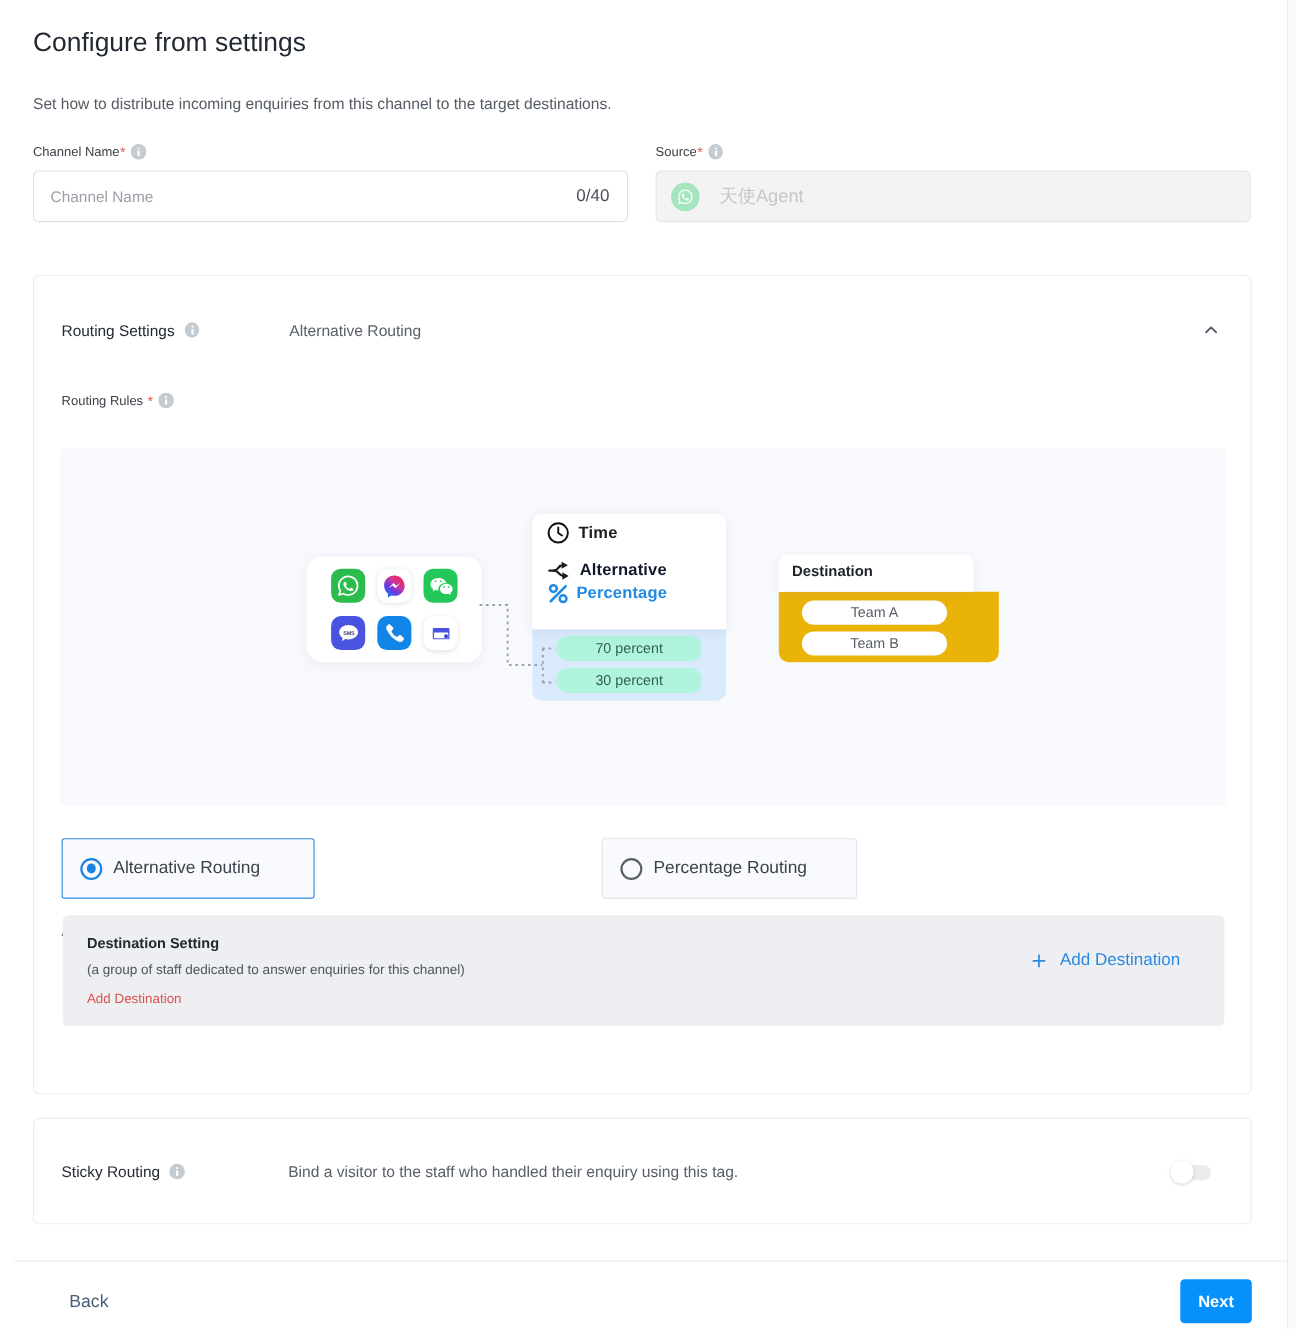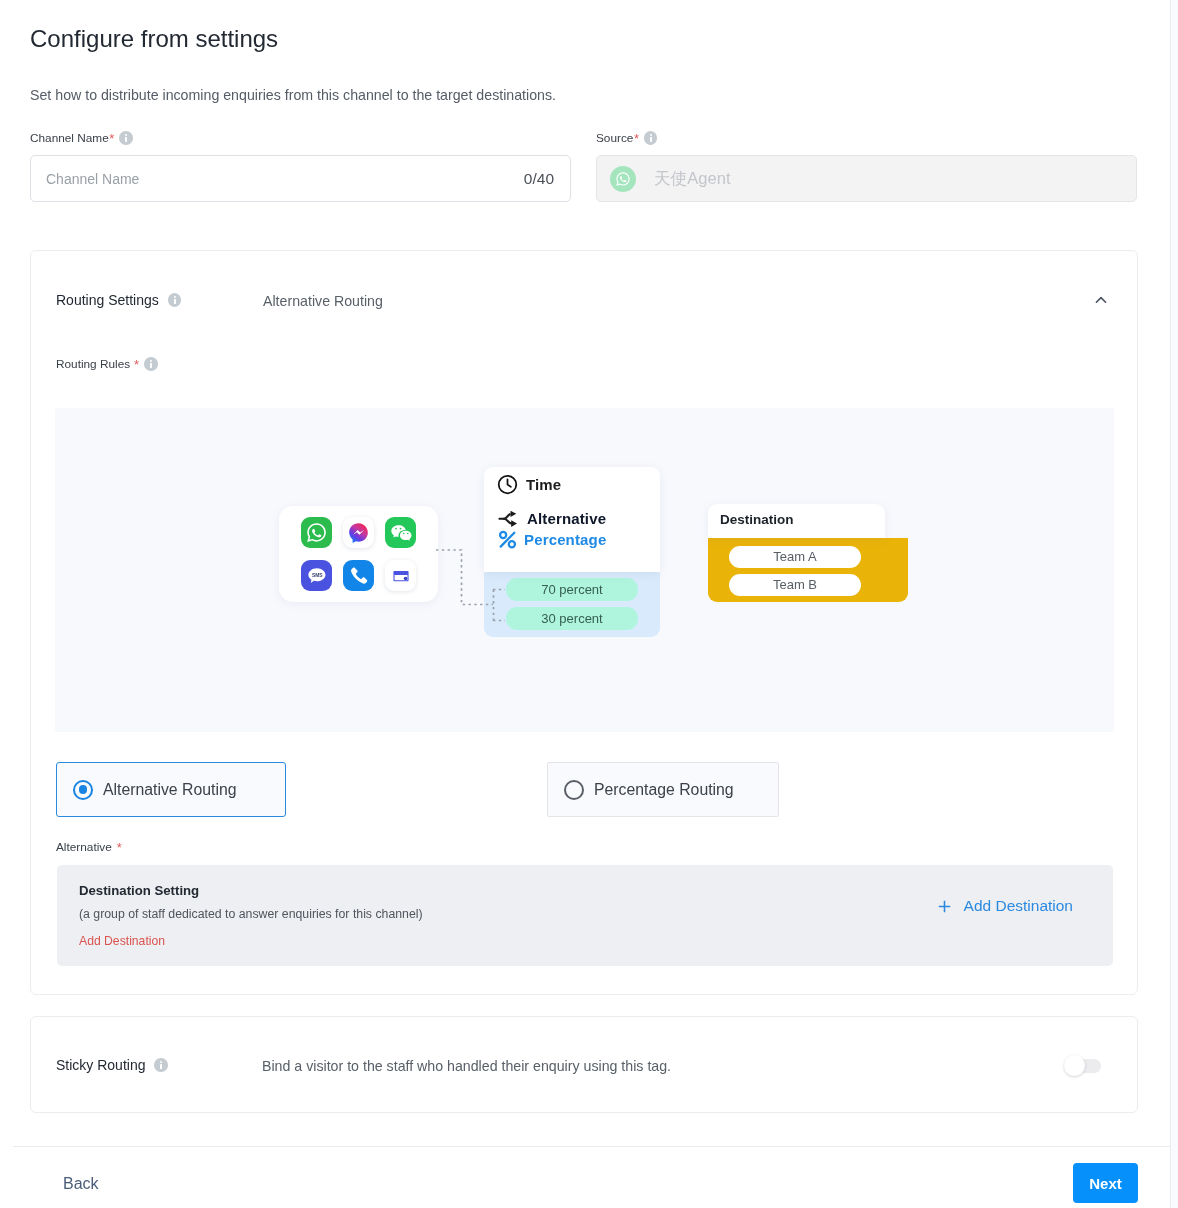--- a/index.html
+++ b/index.html
@@ -86,21 +86,21 @@
     background:#f9fafd; display:flex; align-items:center; }
   .radiocard.sel { border:1px solid #2b8ae0; border-radius:3px; }
   .radio { width:20px; height:20px; border-radius:50%; border:2px solid #5b5f68;
      margin-left:16px; flex:none; box-sizing:border-box; }
   .radio.on { border:2px solid #1a84e2; position:relative; }
   .radio.on::after { content:""; position:absolute; left:3.7px; top:3.7px; width:8.6px; height:8.6px;
     border-radius:50%; background:#1a84e2; }
   .radiolabel { font-size:15.8px; color:#3c424a; margin-left:10px; }
 
   
-  .condbox { position:absolute; left:26px; top:614px; width:1056px; height:101px;
+  .condbox { position:absolute; left:26px; top:581px; width:1056px; height:101px;
     background:#eeeff2; border-radius:5px;padding-left:45px; }
   .cond-title { position:absolute; left:22px; top:18px; font-size:13.2px; font-weight:bold; color:#232933; }
   .cond-sub { position:absolute; left:22px; top:42px; font-size:12.3px; color:#4f555d; }
   .cond-link { position:absolute; left:22px; top:69px; font-size:12.2px; color:#d9534f; cursor:pointer; }
   .add-dest { position:absolute; right:40px; top:32px; font-size:15.5px; color:#2b8ae0;
     display:flex; align-items:center; cursor:pointer; }
 
   
   .toggle { position:absolute; width:36px; height:14px; border-radius:7px; background:#ececee; }
   .toggle::after { content:""; position:absolute; left:-1px; top:-4px; width:21px; height:21px;

